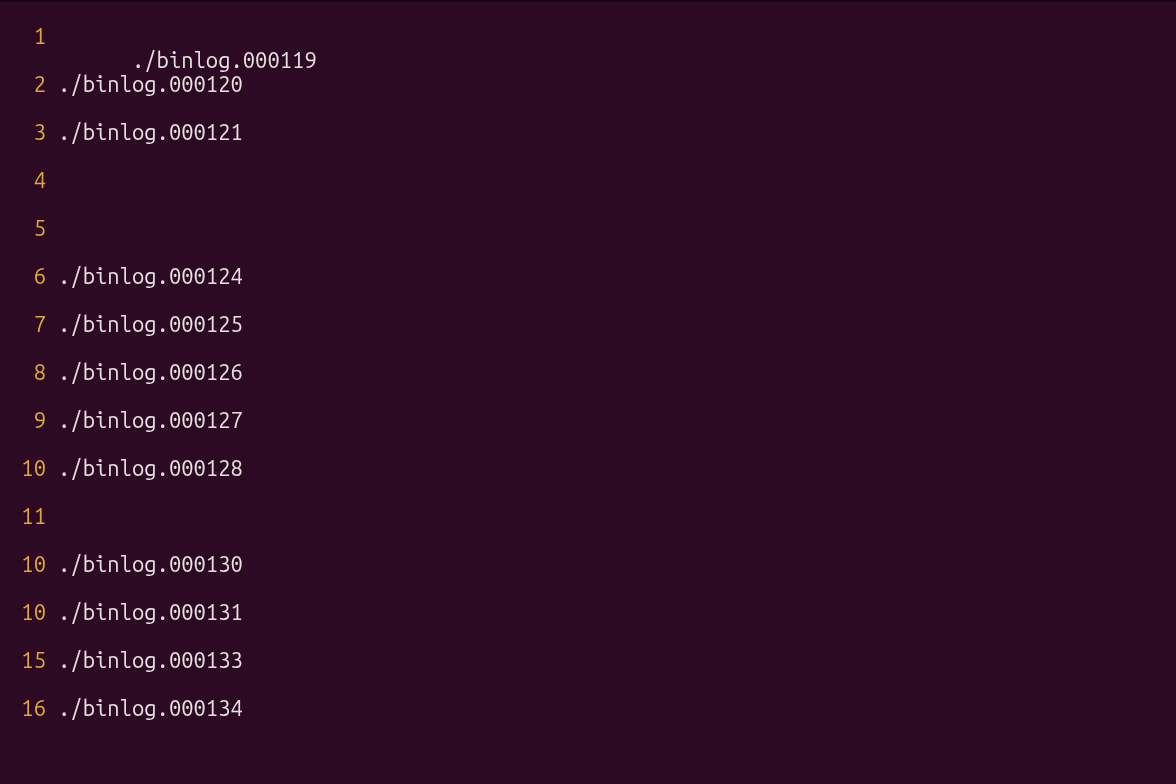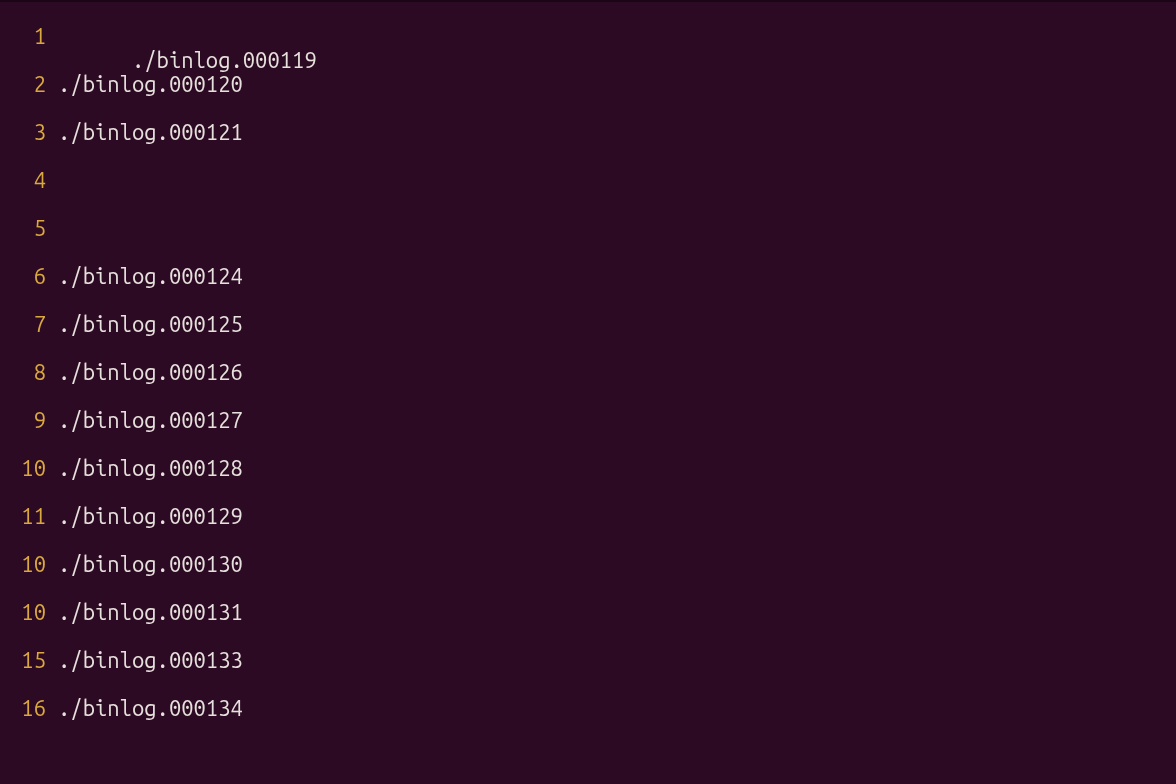--- a/index.html
+++ b/index.html
@@ -82,21 +82,20 @@
   <div class="line">
     <span class="gutter">9</span>
     <span class="content">./binlog.000127</span>
   </div>
   <div class="line">
     <span class="gutter">10</span>
     <span class="content">./binlog.000128</span>
   </div>
   <div class="line">
     <span class="gutter">11</span>
-    <span class="content">./binlog.000129</span>
   </div>
   <div class="line">
     <span class="gutter">10</span>
     <span class="content">./binlog.000130</span>
   </div>
   <div class="line">
     <span class="gutter">10</span>
     <span class="content">./binlog.000131</span>
   </div>
   <div class="line">

